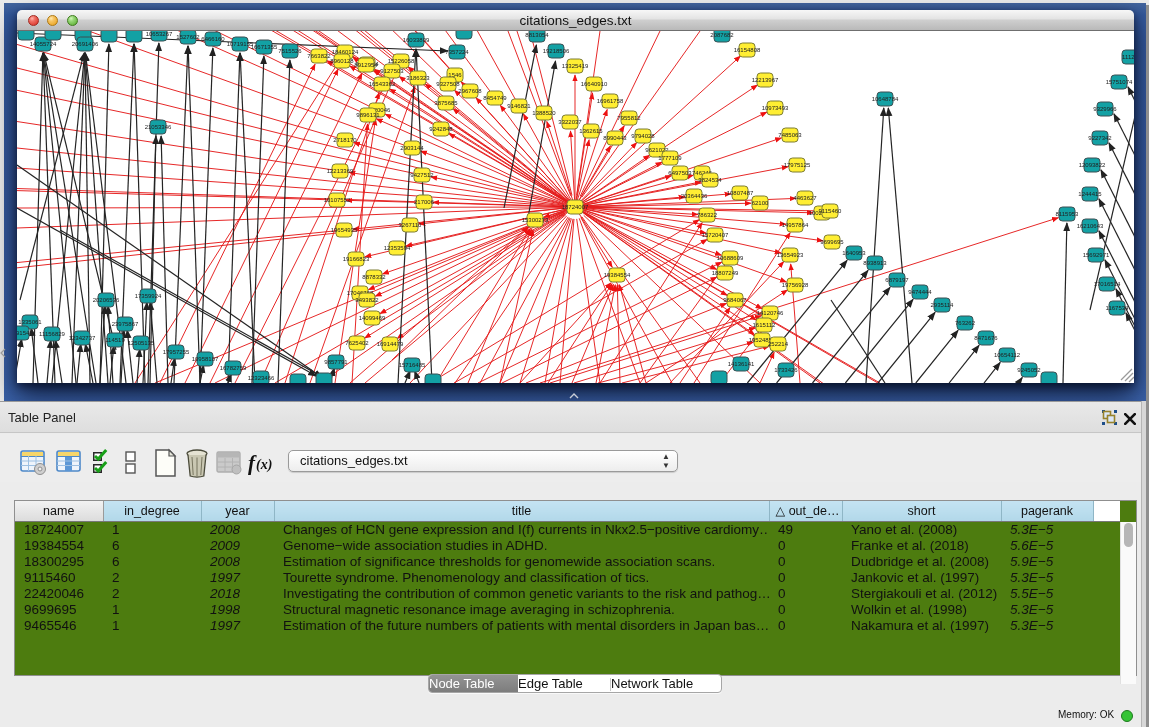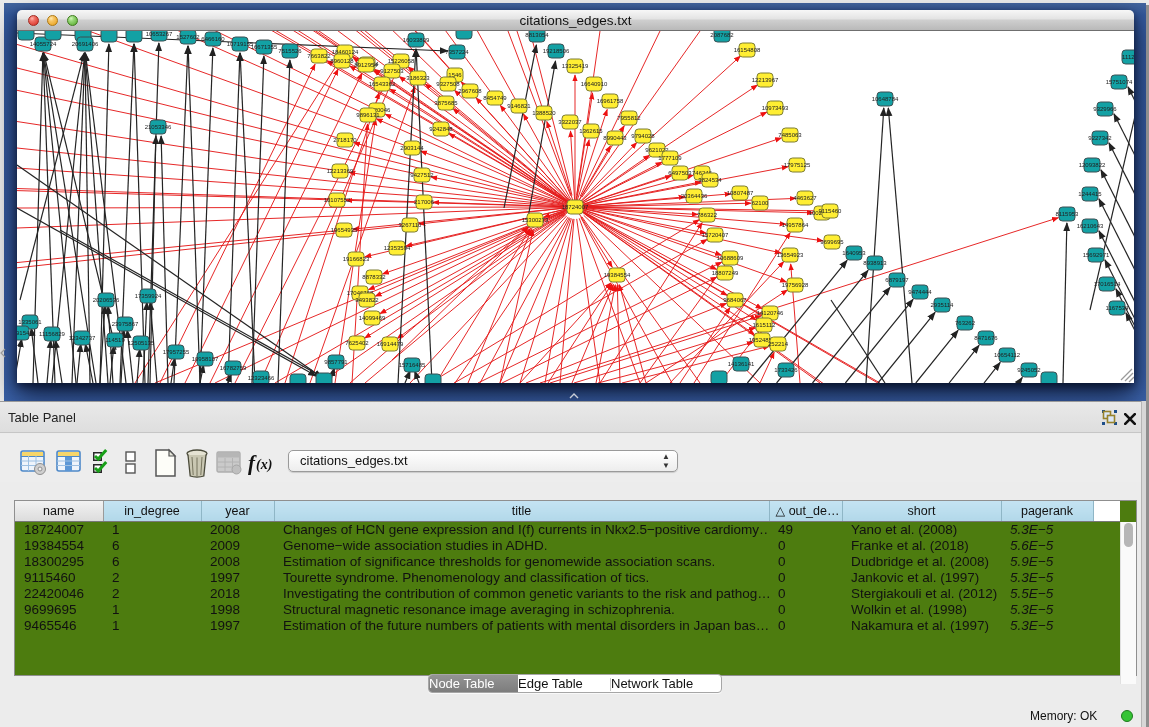--- a/index.html
+++ b/index.html
@@ -32,36 +32,36 @@
 .combo .ud { position:absolute; right:7px; top:1px; font-size:8px; color:#333; line-height:9px; }
 .tablebox { position:absolute; left:14px; top:485px; width:1123px; height:176px;
   border:1px solid #8f8f8f; background:#4d7c0f;margin-top:15px; }
 table.t { border-collapse:collapse; table-layout:fixed; width:1105px; font-size:13.5px; color:#111; }
 table.t th { height:20px; font-size:12.5px; font-weight:normal; text-align:center;
   background:linear-gradient(180deg,#c4e3f2,#b2d8e9); border-right:1px solid #8fb6c6;
   border-bottom:1px solid #777; overflow:hidden; white-space:nowrap; }
 table.t th.first { background:linear-gradient(180deg,#f2f2f2,#dcdcdc); border-right:1px solid #9a9a9a; }
 table.t th.fill { background:#fff; border-right:none; border-bottom:1px solid #777; }
 table.t td { height:16px; padding:0 0 0 9px; overflow:hidden; white-space:nowrap; }
-td.c1 { width:88px; } td.c2 { width:98px; } td.c3 { width:73px; }
+td.c1 { width:88px; } td.c2 { width:98px; } td.c3 { width:73px;font-style:italic; }
 td.c4 { width:495px; } td.c5 { width:73px; padding-left:6px; }
 td.c6 { width:159px; padding-left:8px; } td.c7 { width:92px; padding-left:6px;font-style:italic; }
 .sbar { position:absolute; right:0; top:21px; width:16px; height:162px; background:#fafafa;
   border-left:1px solid #e0e0e0; }
 .sthumb { position:absolute; left:3px; top:1px; width:9px; height:24px; border-radius:5px;
   background:#b6b6b6; }
 .tabs { position:absolute; left:428px; top:674px; height:19px; border:1px solid #a6a6a6;
   border-radius:4px; overflow:hidden; background:#fff; font-size:13px;
   box-shadow:0 1px 0 rgba(255,255,255,.7); }
 .tabs span { display:inline-block; height:19px; line-height:18px; 
   color:#111; vertical-align:top; }
 .tabs .s1 { width:89px; } .tabs .s2 { width:92px; } .tabs .s3 { width:110px; }
 .tabs .sel { background:linear-gradient(180deg,#949494,#7a7a7a); color:#fff; }
 .tabs .dv { width:1px; padding:0; background:#c9c9c9; height:13px; margin-top:3px; }
-.mem { position:absolute; left:1030px; top:709px; font-size:12px; color:#111; }
+.mem { position:absolute; left:1058px; top:709px; font-size:10px; color:#111; }
 .dot { position:absolute; left:1121px; top:710px; width:12px; height:12px; border-radius:50%;
   background:#35c435; border:1px solid #1e7a1e; }
 .rstrip { position:absolute; left:1146px; top:5px; width:3px; height:722px; background:#8e8e8e; }
 .rstrip2 { position:absolute; left:1141px; top:401px; width:5px; height:326px; background:#d7d7d7; border-left:1px solid #b5b5b5; }
 </style></head><body>
 <div class="desktop">
   <div class="win">
       <div class="winin">
     <div class="canvas">
           <svg width="1117" height="352" viewBox="17 31 1117 352" style="position:absolute;left:0;top:0">

